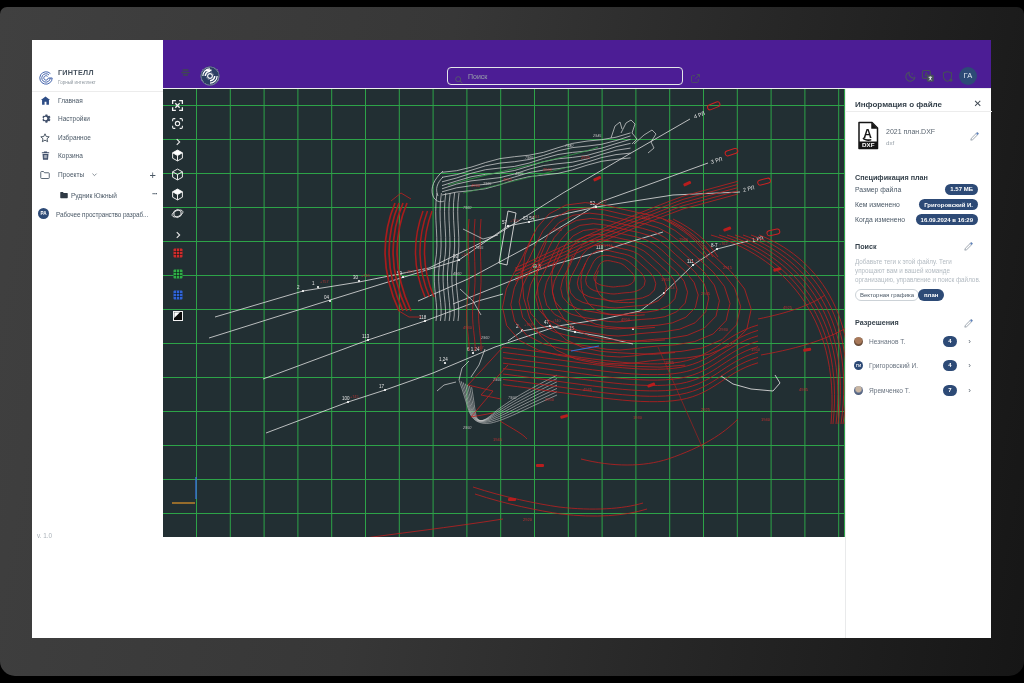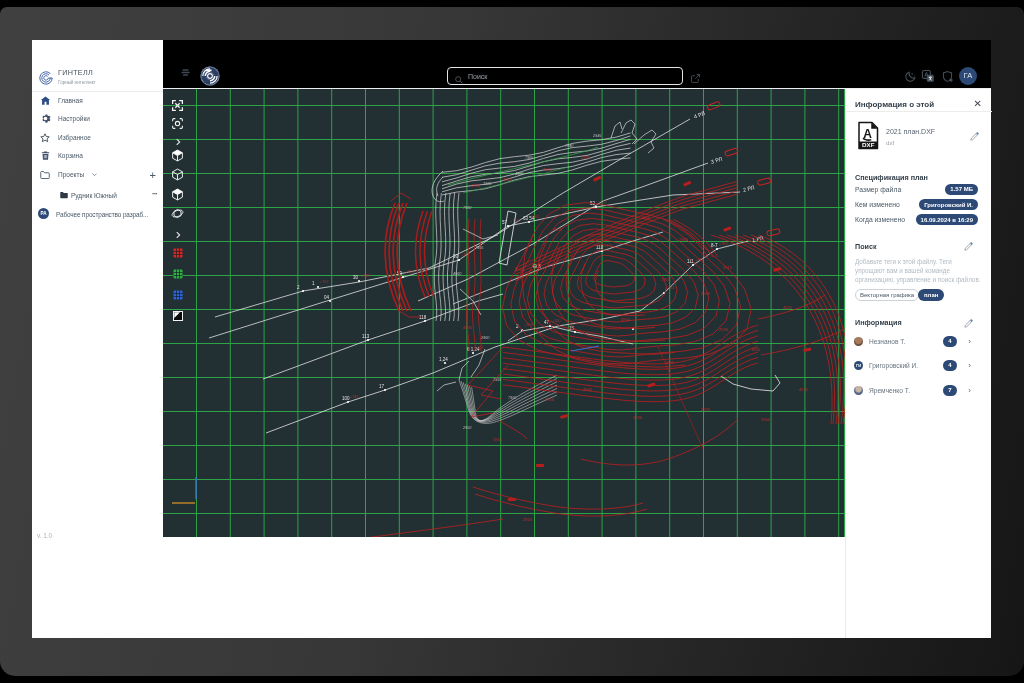--- a/index.html
+++ b/index.html
@@ -5,35 +5,35 @@
 html,body { width:1024px; height:683px; background:#000; overflow:hidden;
   font-family:"Liberation Sans", sans-serif; }
 #frame { position:absolute; left:0; top:7px; width:1024px; height:669px;
   border-radius:7px 7px 15px 15px;
   background:linear-gradient(100deg,#404040 0%,#373737 40%,#262626 70%,#161616 100%); }
 #app { position:absolute; left:32px; top:40px; width:959px; height:598px; background:#fff; }
 
 
 #side { position:absolute; left:0; top:0; width:131px; height:598px; background:#fff; }
 #side .logo { position:absolute; left:6px; top:30px; }
-#side .t1 { position:absolute; left:26px; top:28px; font-size:7.2px; font-weight:normal; color:#46525e; letter-spacing:0.3px; }
+#side .t1 { position:absolute; left:26px; top:28px; font-size:7.2px; font-weight:bold; color:#46525e; letter-spacing:0.3px; }
 #side .t2 { position:absolute; left:26px; top:40px; font-size:4.5px; color:#8d969e; }
 #side .div { position:absolute; left:0; top:51px; width:131px; height:1px; background:#ececec; }
 .nav { position:absolute; left:0; width:131px; height:14px; }
 .nico { position:absolute; left:7px; top:0; width:12px; text-align:center; }
 .nlbl { position:absolute; left:26px; top:2px; font-size:6.5px; color:#4a5866; white-space:nowrap; }
 .nav svg { vertical-align:top; }
 .plus { position:absolute; right:7px; top:0px; font-size:11px; color:#4a5866; font-weight:400; }
 .dots { position:absolute; right:6px; top:-1px; font-size:8px; font-weight:bold; color:#4a5866; letter-spacing:-1px; }
 .ravat { position:absolute; left:6px; top:-1px; width:11px; height:11px; border-radius:50%; background:#2d4a76;
   color:#fff; font-size:4.6px; font-weight:bold; text-align:center; line-height:11px; }
 #ver { position:absolute; left:5px; top:492px; font-size:6.4px; color:#a9b1b8; }
 
 
-#tbar { position:absolute; left:131px; top:0; width:828px; height:49px; background:#000000; border-bottom:1px solid #eceeef; }
+#tbar { position:absolute; left:131px; top:0; width:828px; height:49px; background:#4c1d95; border-bottom:1px solid #eceeef; }
 #burger { position:absolute; left:16px; top:25px; }
 #tlogo { position:absolute; left:37px; top:26px; }
 #search { position:absolute; left:284px; top:27px; width:236px; height:18px; border:1px solid #e3e6e8; border-radius:4px; }
 #search .mag { position:absolute; left:6px; top:3px; }
 #search .ph { position:absolute; left:20px; top:4.5px; font-size:7px; color:#9aa3ab; }
 #shr { position:absolute; left:527px; top:30px; }
 .tic { position:absolute; top:29px; }
 #avatar { position:absolute; left:796px; top:27px; width:18px; height:18px; border-radius:50%; background:#2d4a76;
   color:#dfe7f2; font-size:7.5px; text-align:center; line-height:18px; letter-spacing:0.3px; }
 
@@ -512,21 +512,21 @@
           <line x1="3" y1="9" x2="21" y2="9" stroke="#0e1a1c" stroke-width="1.3"></line>
           <line x1="3" y1="15" x2="21" y2="15" stroke="#0e1a1c" stroke-width="1.3"></line>
         </svg></div>
 <div class="tool" style="top:219px"><svg width="12" height="12" viewBox="0 0 24 24">
           <rect x="3" y="3" width="18" height="18" fill="#0c0c0c" stroke="#f2f2f2" stroke-width="2"></rect>
           <path d="M4.5 4.5 L16 4.5 L4.5 16 Z" fill="#fff"></path>
         </svg></div>
  </div>
 
  <div id="panel">
-  <span class="hdr">Информация о этой</span>
+  <span class="hdr">Информация о файле</span>
   <span class="x">✕</span>
   <div class="hdiv"></div>
   <span class="ficon"><svg width="22" height="29" viewBox="0 0 44 58">
           <path d="M4 3 L30 3 L41 14 L41 55 L4 55 Z" fill="#fff" stroke="#151515" stroke-width="3" stroke-linejoin="round"></path>
           <path d="M28.5 3 L28.5 15.5 L41 15.5 Z" fill="#151515"></path>
           <text x="21" y="34" text-anchor="middle" fill="#151515" font-family="Liberation Sans" font-size="24" font-weight="bold">A</text>
           <path d="M12.5 33 C 16.5 36.5 23.5 37.5 28.5 36 L28.5 39 C 22 41 15 39.2 11 35.5 Z" fill="#151515"></path>
           <rect x="4" y="41" width="37" height="14" fill="#151515"></rect>
           <text x="22.5" y="52.5" text-anchor="middle" fill="#fff" font-family="Liberation Sans" font-size="12.5" font-weight="bold">DXF</text>
         </svg></span>
@@ -546,21 +546,21 @@
       <span class="chip" style="top:125px">16.09.2024 в 16:29</span>
   <span class="sect" style="top:152.5px">Поиск</span>
       <span class="spen" style="top:149px"><svg width="11" height="11" viewBox="0 0 24 24">
           <path d="M4 20 L5 16 L16.5 4.5 A2.1 2.1 0 0 1 19.5 4.5 A2.1 2.1 0 0 1 19.5 7.5 L8 19 L4 20 Z" fill="none" stroke="#7d8894" stroke-width="1.6"></path>
           <path d="M15.5 5.5 L18.5 8.5" stroke="#5b82c0" stroke-width="1.6"></path>
           <path d="M17 4 A2.1 2.1 0 0 1 20 4 A2.1 2.1 0 0 1 20 7 L19 8 L16 5 Z" fill="#5b82c0"></path>
         </svg></span>
   <div class="help">Добавьте теги к этой файлу. Теги упрощают вам и вашей команде организацию, управление и поиск файлов.</div>
   <span class="tago">Векторная графика</span>
       <span class="tagf">план</span>
-  <span class="sect" style="top:228.5px">Информация</span>
+  <span class="sect" style="top:228.5px">Разрешения</span>
       <span class="spen" style="top:225.5px"><svg width="11" height="11" viewBox="0 0 24 24">
           <path d="M4 20 L5 16 L16.5 4.5 A2.1 2.1 0 0 1 19.5 4.5 A2.1 2.1 0 0 1 19.5 7.5 L8 19 L4 20 Z" fill="none" stroke="#7d8894" stroke-width="1.6"></path>
           <path d="M15.5 5.5 L18.5 8.5" stroke="#5b82c0" stroke-width="1.6"></path>
           <path d="M17 4 A2.1 2.1 0 0 1 20 4 A2.1 2.1 0 0 1 20 7 L19 8 L16 5 Z" fill="#5b82c0"></path>
         </svg></span>
   <div class="urow" style="top:246.5px">
         <span class="uav" style="background:radial-gradient(circle at 50% 38%, #a8795a 0 42%, #6e4f3a 60%, #4e3a2c)"></span>
         <span class="uname">Незнанов Т.</span>
         <span class="ubadge">4</span>
         <span class="uchev">›</span>

